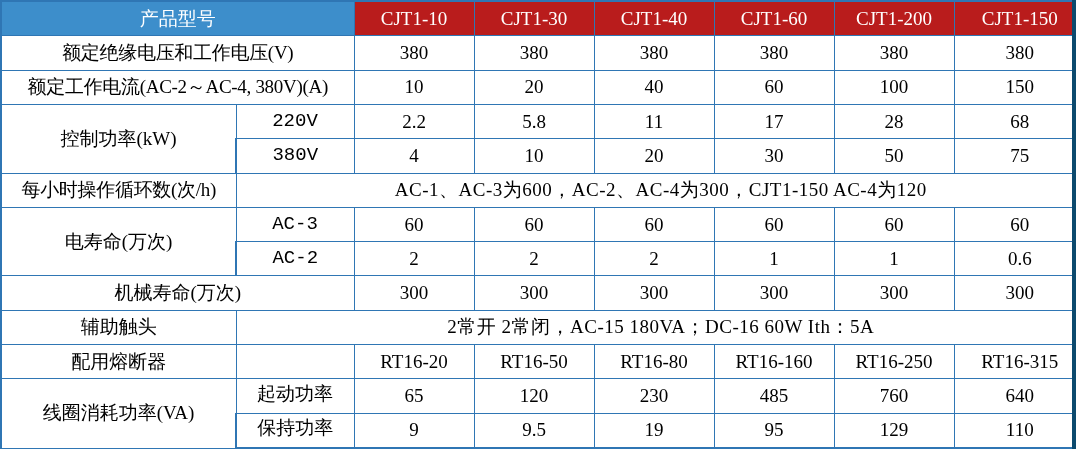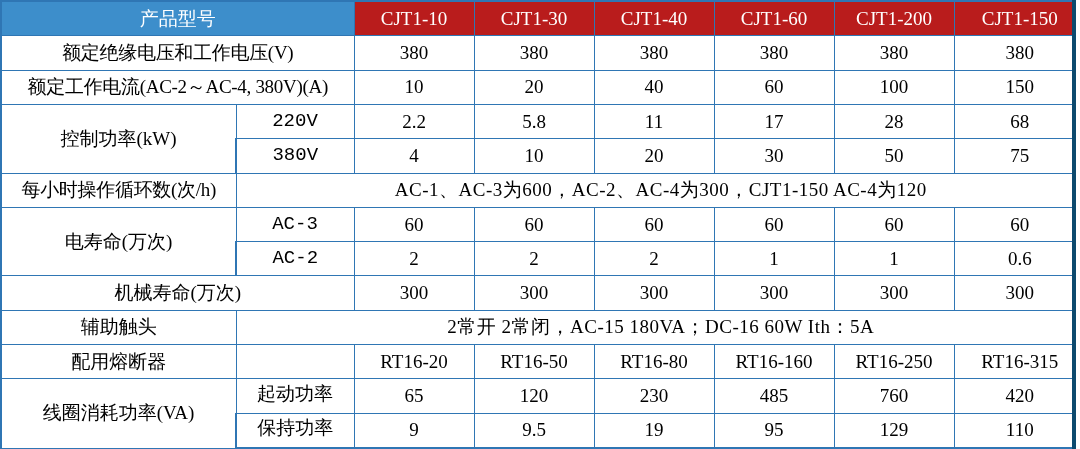--- a/index.html
+++ b/index.html
@@ -195,21 +195,21 @@
     </tr>
 
     <tr>
       <td class="rowlabel" rowspan="2">线圈消耗功率(VA)</td>
       <td class="sublabel">起动功率</td>
       <td class="val">65</td>
       <td class="val">120</td>
       <td class="val">230</td>
       <td class="val">485</td>
       <td class="val">760</td>
-      <td class="val">420</td>
+      <td class="val">640</td>
     </tr>
 
     <tr>
       <td class="sublabel">保持功率</td>
       <td class="val">9</td>
       <td class="val">9.5</td>
       <td class="val">19</td>
       <td class="val">95</td>
       <td class="val">129</td>
       <td class="val">110</td>

